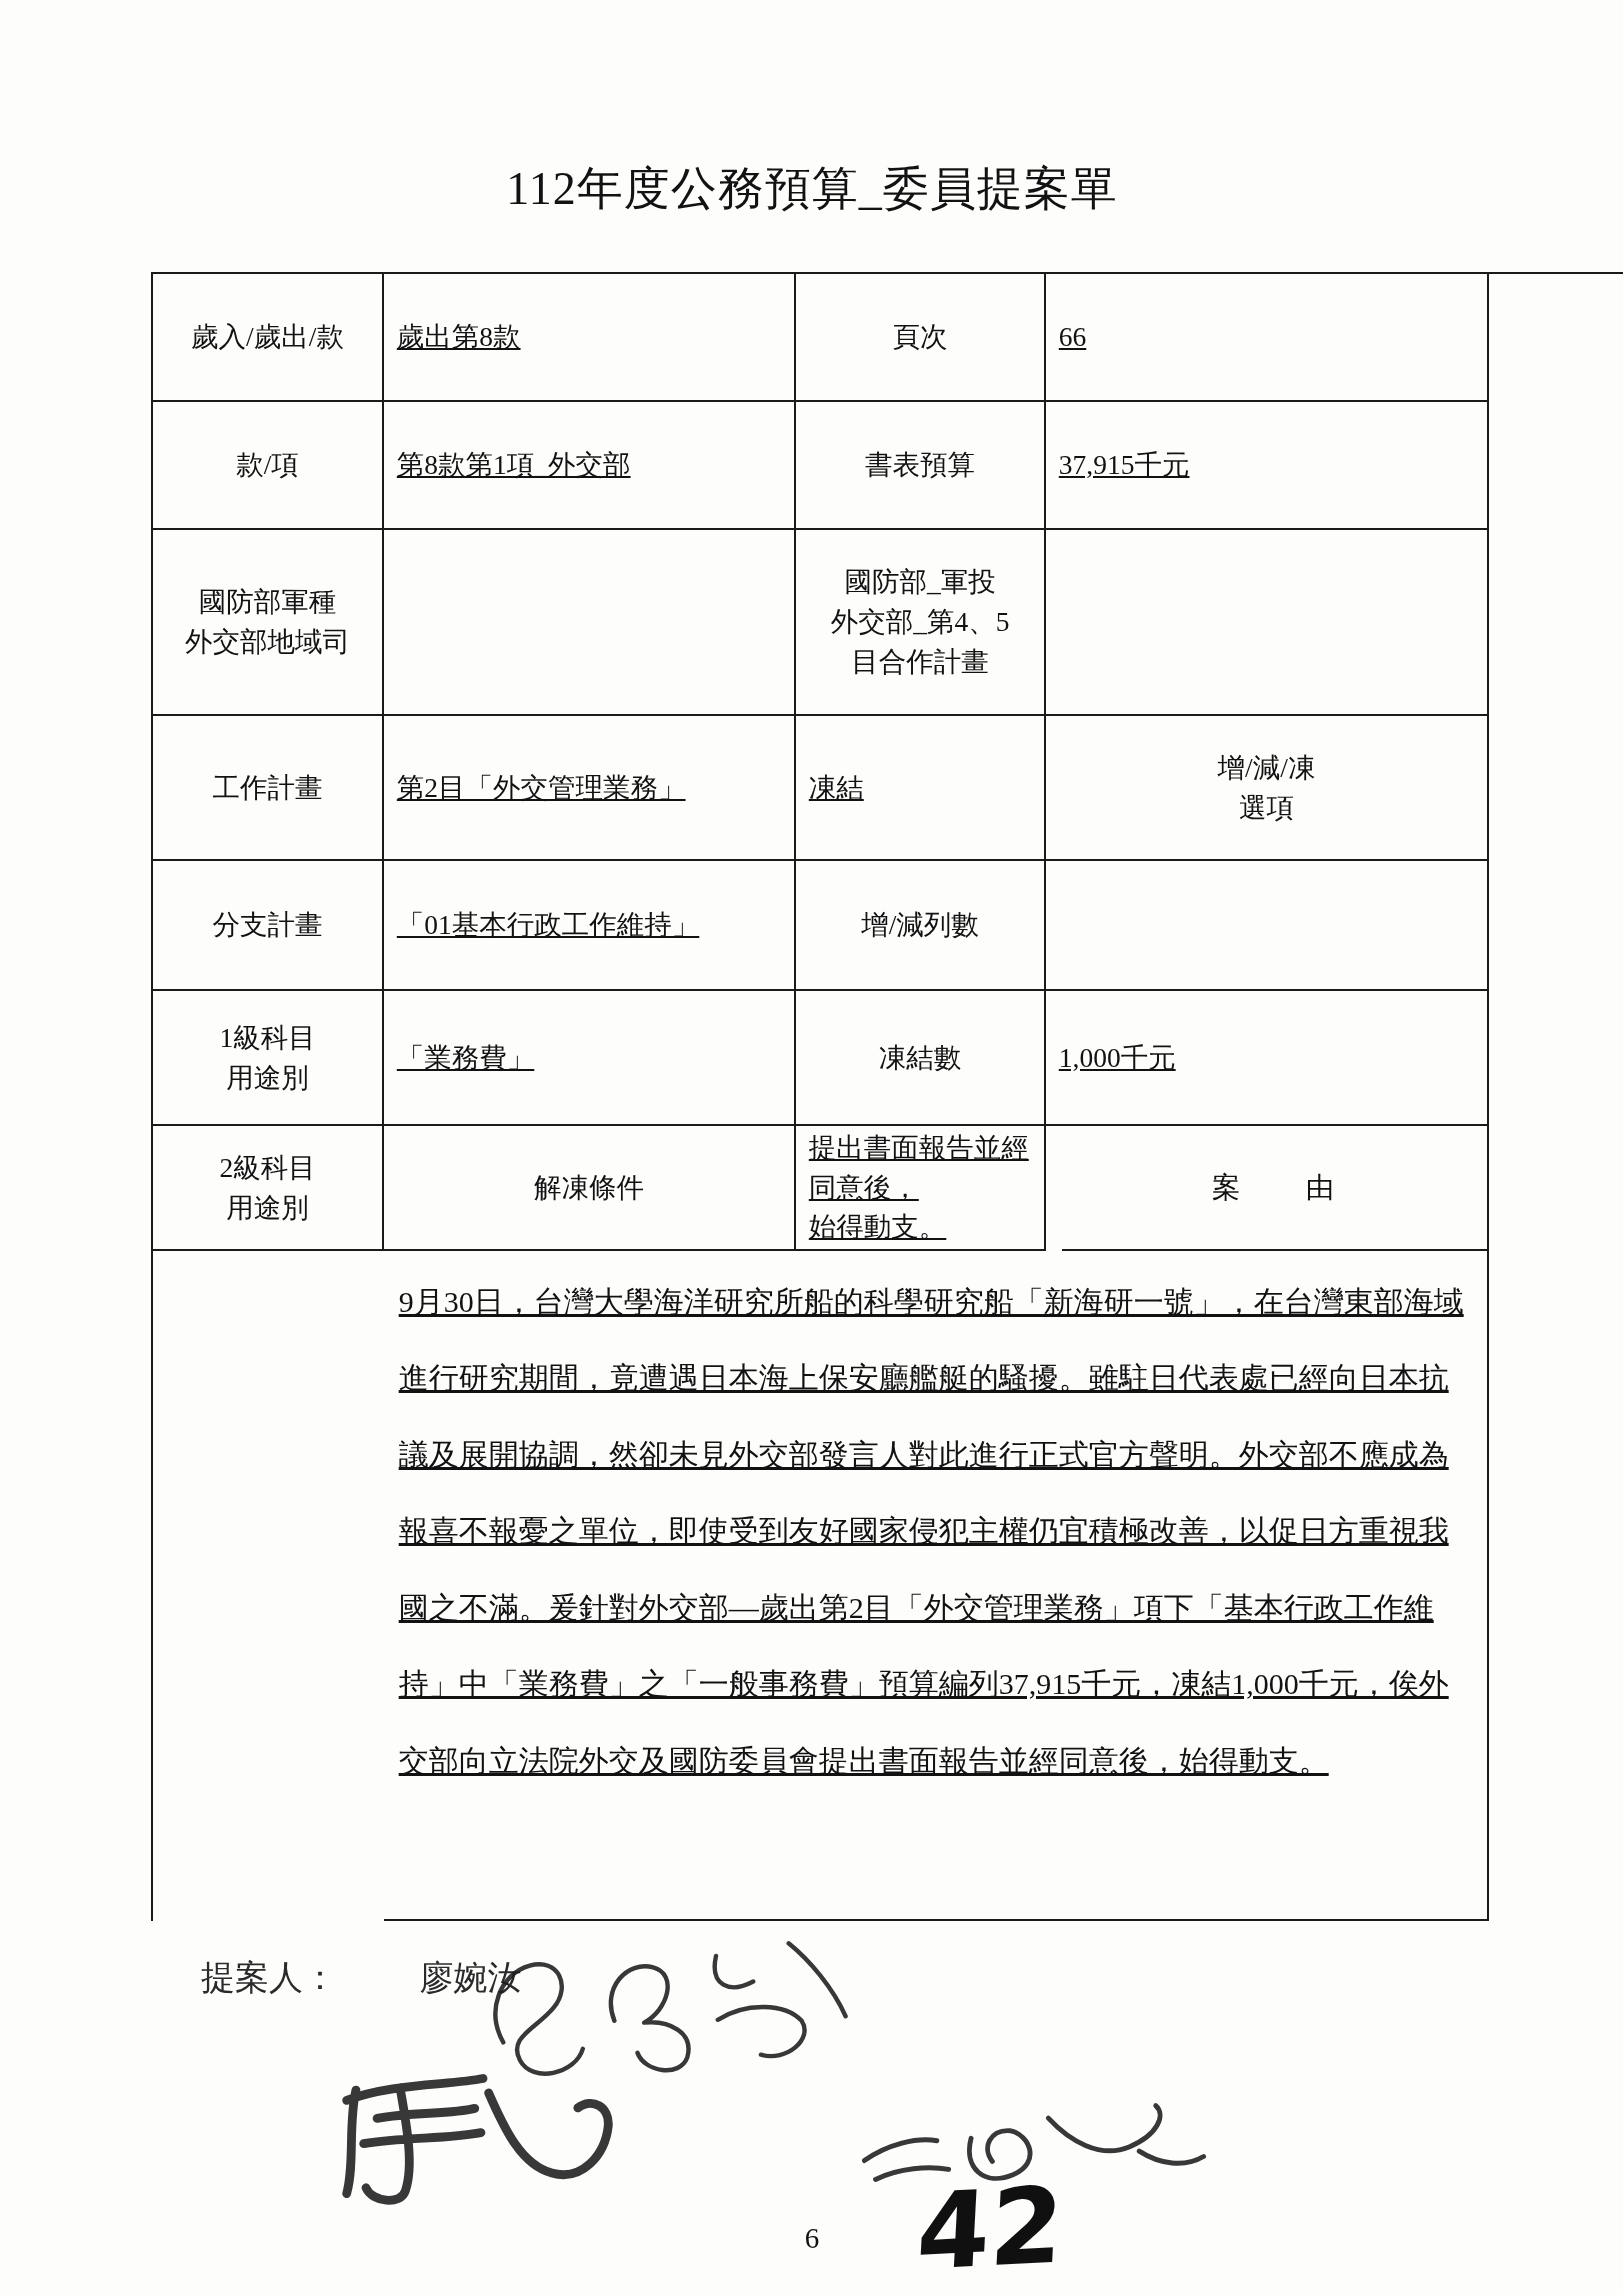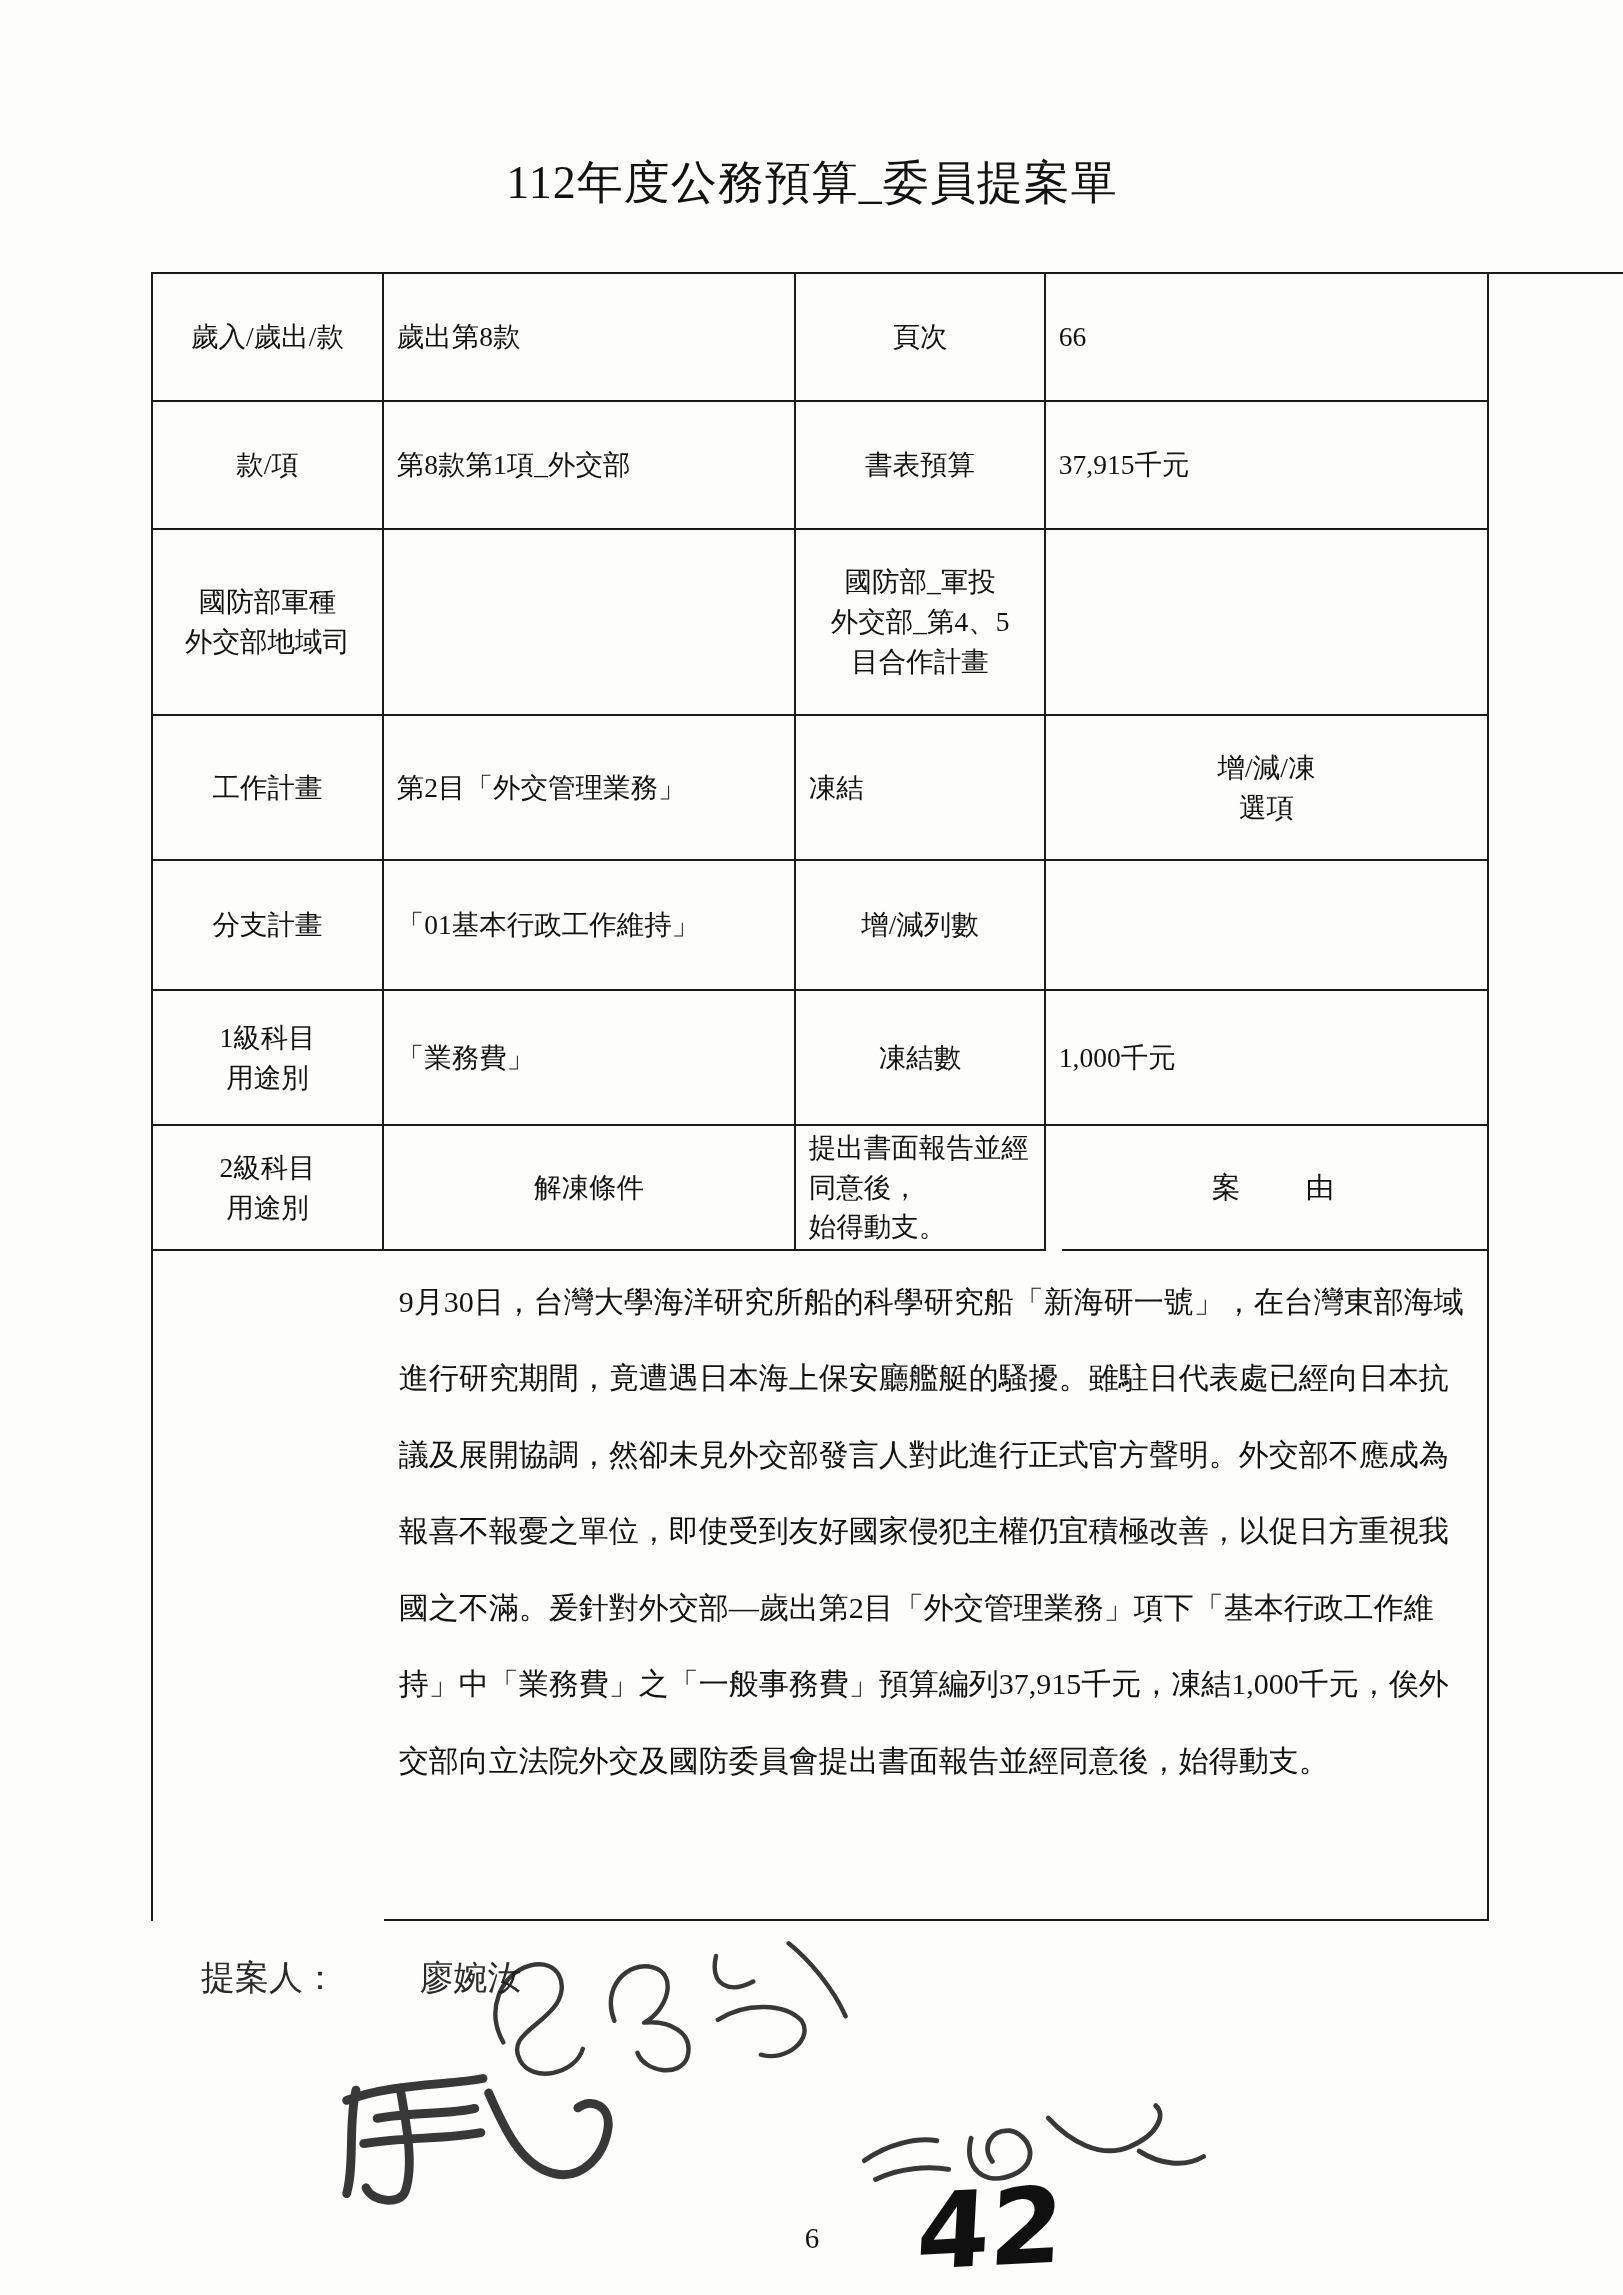--- a/index.html
+++ b/index.html
@@ -10,21 +10,21 @@
     color: #121212;
   }
   .page {
     position: relative;
     width: 1624px; height: 2295px;
     background: #fdfdfc;
     overflow: hidden;
   }
   .title {
     position: absolute;
-    top: 152px; left: 0; width: 100%;
+    top: 158px; left: 0; width: 100%;
     text-align: center;
     font-size: 46px;
     font-weight: normal;
     letter-spacing: 1px;
   }
   .budget-table {
     position: absolute;
     left: 151px; top: 272px;
     width: 1580px;
     display: grid;
@@ -45,20 +45,21 @@
   }
   .cell.label {
     justify-content: center;
     text-align: center;
     padding: 3.9px 5.9px;
   }
   .cell.value {
     justify-content: flex-start;
     text-align: left;
     padding: 4.9px 12.8px;
+    text-decoration: underline;
   }
   .cell.case-label {
     font-size: 28.4px;
     letter-spacing: 2.9px;
     margin-left: 16px;
   }
   .cell.case-text {
     grid-column: 2 / 5;
     display: block;
     padding: 12.8px 14.7px 9.8px 14.7px;

